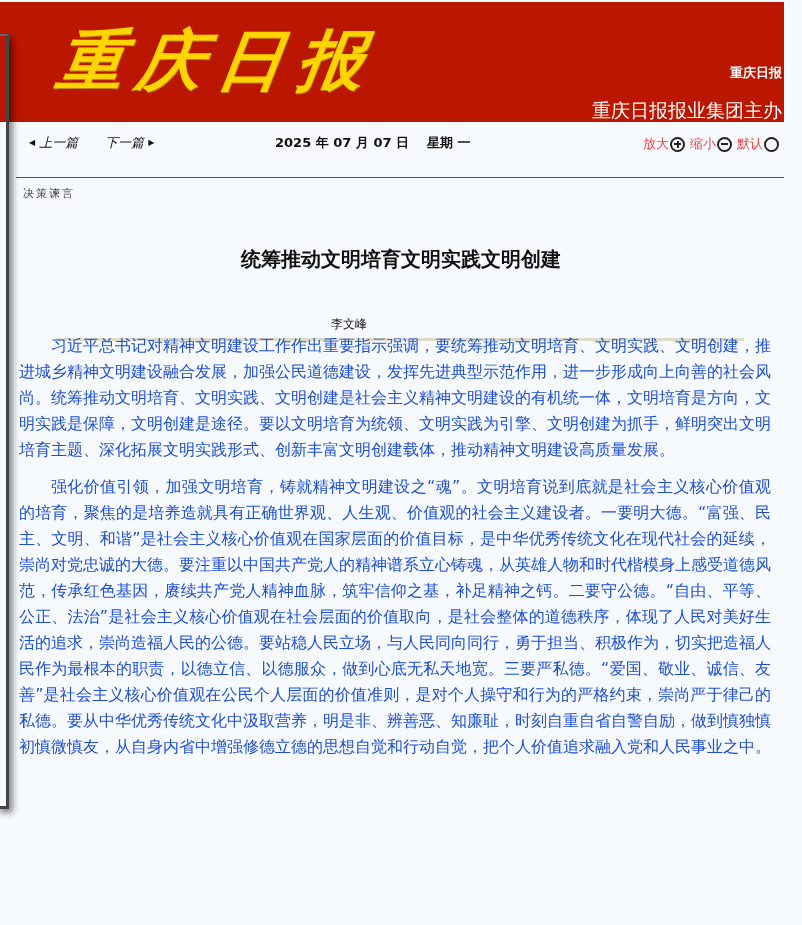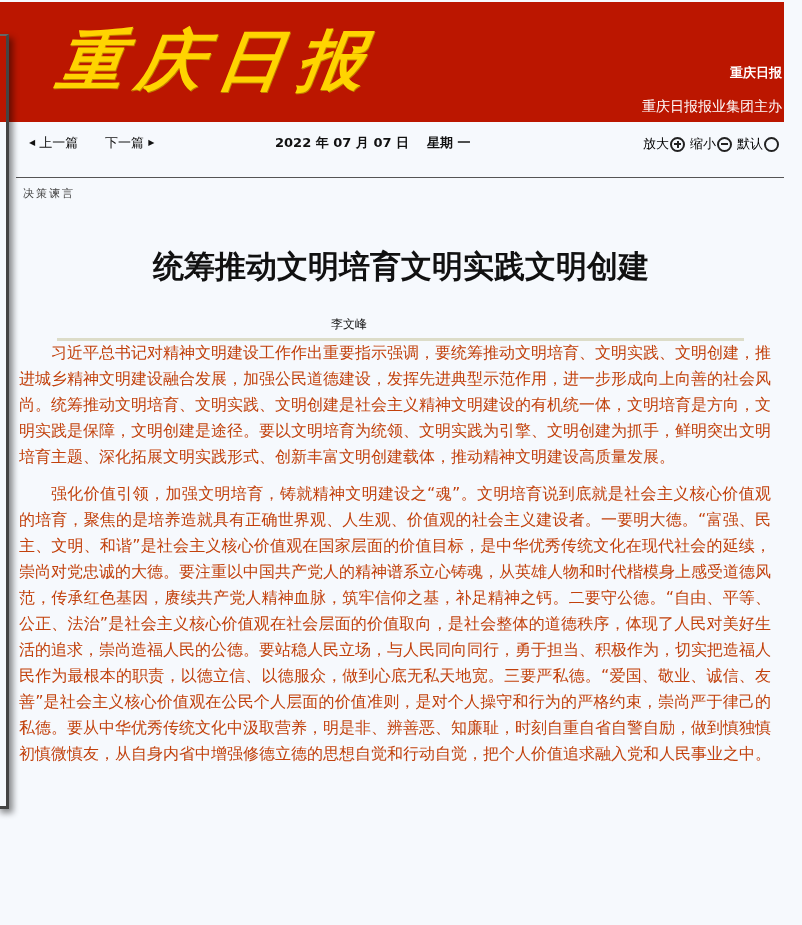--- a/index.html
+++ b/index.html
@@ -48,37 +48,38 @@
     right: 2px;
     top: 62px;
     font-size: 13px;
     font-weight: bold;
     color: #ffffff;
   }
   .mast-sub {
     position: absolute;
     right: 2px;
     top: 96px;
-    font-size: 14px;
+    font-size: 19px;
     color: #ffffff;
   }
   .navbar {
     position: absolute;
     left: 16px;
     top: 122px;
     width: 768px;
     height: 55px;
     border-bottom: 1px solid #555;
   }
   .nav-prev, .nav-next {
     position: absolute;
     top: 12px;
     font-size: 13px;
     color: #111;
     cursor: pointer;
+    font-style: italic;
   }
   .nav-prev { left: 13px; }
   .nav-next { left: 89px; text-align: center; }
   .tri {
     display: inline-block;
     font-size: 8px;
     vertical-align: 2px;
   }
   .nav-date {
     position: absolute;
@@ -87,21 +88,21 @@
     font-size: 13px;
     font-weight: bold;
     color: #111;
     white-space: pre;
   }
   .zoom-ctrls {
     position: absolute;
     right: 5px;
     top: 13px;
     font-size: 13px;
-    color: #000000;
+    color: #ef4444;
     display: flex;
     gap: 5px;
     align-items: center;
   }
   .zc {
     display: inline-flex;
     align-items: center;
     cursor: pointer;
   }
   .circ {
@@ -132,21 +133,21 @@
     font-size: 11px;
     color: #444;
     letter-spacing: 2px;
   }
   .title {
     position: absolute;
     left: 0;
     width: 802px;
     top: 246px;
     text-align: center;
-    font-size: 31px;
+    font-size: 20px;
     font-weight: bold;
     color: #111;
   }
   .author {
     position: absolute;
     left: 0;
     width: 698px;
     top: 316px;
     text-align: center;
     font-size: 12px;
@@ -156,25 +157,25 @@
     position: absolute;
     left: 57px;
     width: 687px;
     top: 338px;
     height: 3px;
     background: #dcdcc8;
   }
   .article {
     position: absolute;
     left: 19px;
-    top: 340px;
+    top: 333px;
     width: 752px;
     font-size: 16px;
     line-height: 26px;
-    color: #c2410c;
+    color: #1d4ed8;
   }
   .article p {
     margin: 0 0 11px 0;
     text-indent: 2em;
     text-align: justify;
     padding-left: 0;
     padding-right: 0;
   }
   .overlay-box {
     position: absolute;
@@ -203,21 +204,21 @@
 
   <div class="navbar">
     <div class="nav-prev">
       <span class="tri">◀</span>
       <span>上一篇</span>
     </div>
     <div class="nav-next">
       <span>下一篇</span>
       <span class="tri">▶</span>
     </div>
-    <div class="nav-date">2022 年 07 月 07 日    星期 一</div>
+    <div class="nav-date">2025 年 07 月 07 日    星期 一</div>
     <div class="zoom-ctrls">
       <span class="zc">
         <span>放大</span>
         <span class="circ plus"></span>
       </span>
       <span class="zc">
         <span>缩小</span>
         <span class="circ minus"></span>
       </span>
       <span class="zc">

